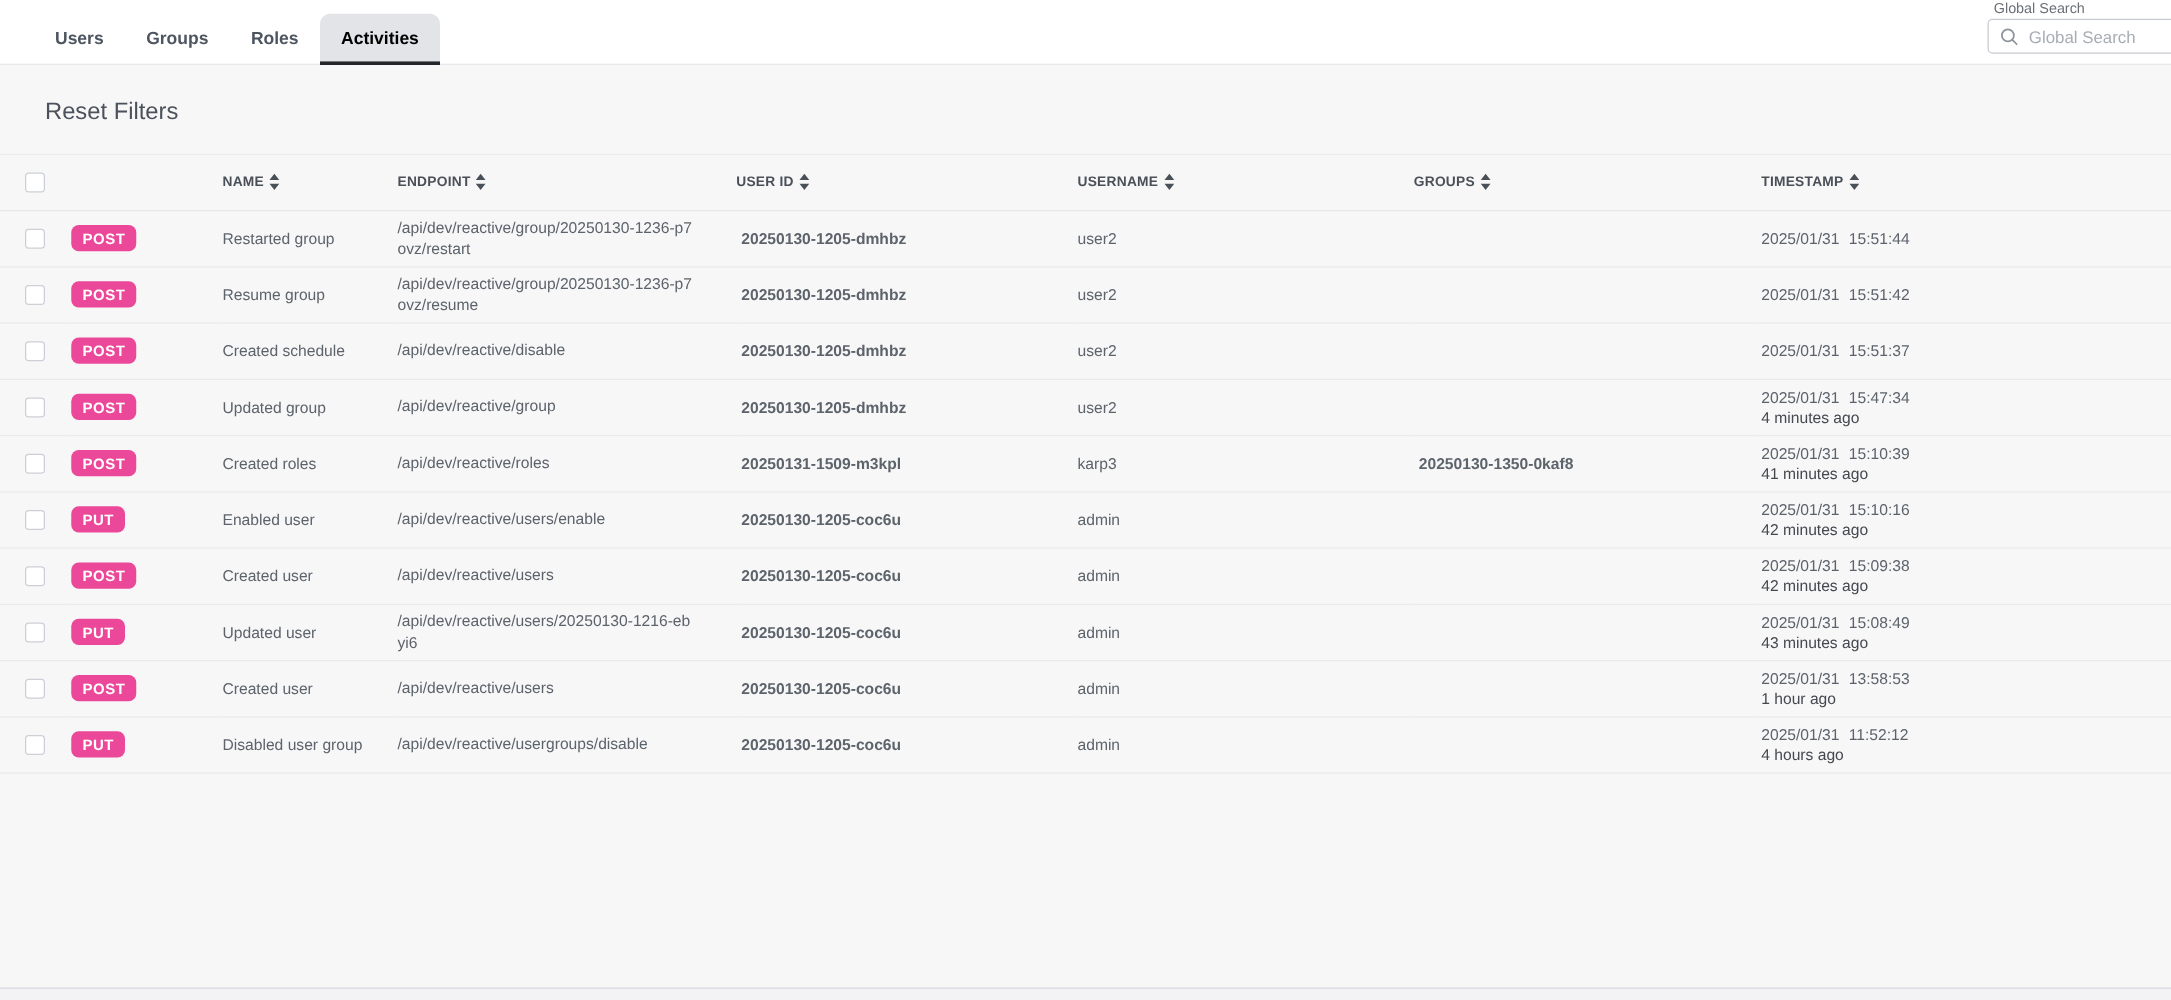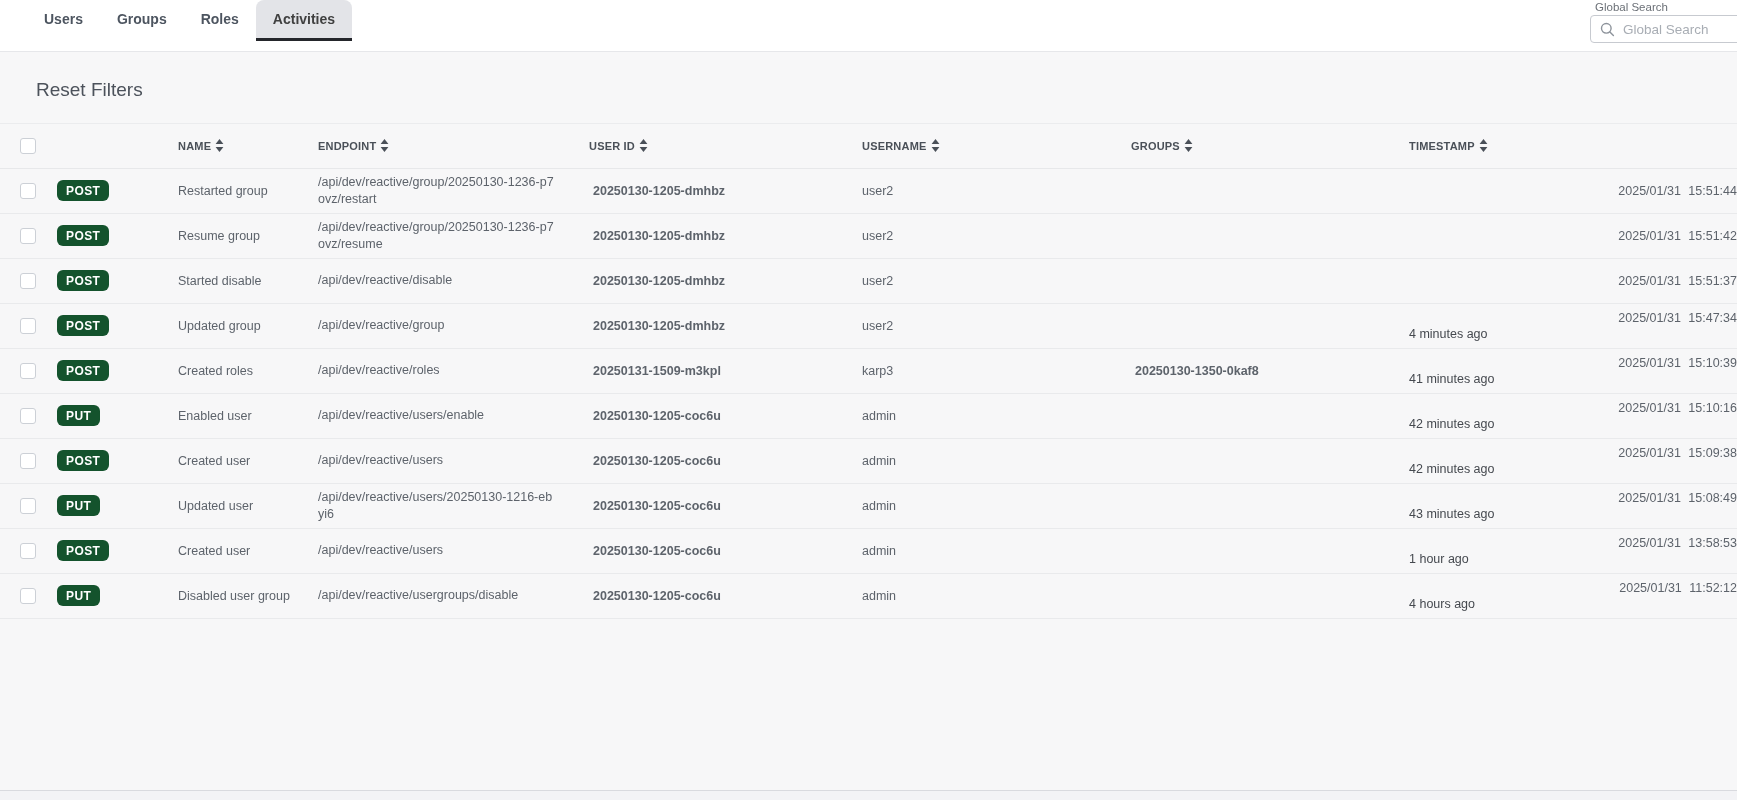--- a/index.html
+++ b/index.html
@@ -7,28 +7,28 @@
   .page {
     position:relative; width:1737px; height:800px; overflow:hidden;
     background:#f7f7f8; font-family:"Liberation Sans","DejaVu Sans",sans-serif;
     color:#5d636b;
   }
   
   .topbar {
     position:absolute; top:0; left:0; right:0; height:52px;
     background:#ffffff; border-bottom:1px solid #e6e7ea;
   }
-  .tabs { display:flex; align-items:flex-start; height:52px; padding-left:27px; }
+  .tabs { display:flex; align-items:flex-end; height:52px; padding-left:27px; }
   .tab {
     height:41px; line-height:39px; padding:0 17px;
     font-size:14px; font-weight:700; color:#4d5560;
     border-bottom:3px solid transparent; cursor:pointer; white-space:nowrap;
   }
   .tab.active {
-    background:#e3e4e8; color:#404040;
+    background:#e3e4e8; color:#000000;
     border-radius:8px 8px 0 0; border-bottom:3px solid #24262b;
   }
   .global-search { position:absolute; top:0; left:1590px; width:175px; }
   .gs-label { display:block; font-size:11.5px; color:#6b7077; line-height:14px; padding-left:5px; }
   .gs-box {
     margin-top:1px; height:28px; background:#fff; border:1px solid #c7cad0;
     border-radius:4px; display:flex; align-items:center; padding:0 9px; gap:8px;
   }
   .gs-input {
     border:none; outline:none; background:transparent; width:115px;
@@ -55,28 +55,28 @@
   tbody td {
     height:45px; vertical-align:middle; border-bottom:1px solid #e9eaec;
     font-size:12.5px; color:#5d636b;
   }
   .cb {
     appearance:none; -webkit-appearance:none; display:block;
     width:16px; height:16px; margin-left:20px; background:#fff;
     border:1px solid #ccd0d6; border-radius:3px; cursor:pointer;
   }
   .badge {
-    display:inline-block; background:#14532d; color:#fff;
+    display:inline-block; background:#ec4899; color:#fff;
     font-size:12px; font-weight:700; letter-spacing:.4px;
     padding:4px 9px 3px; border-radius:6px;
   }
   .endpoint { max-width:250px; word-break:break-all; line-height:17px; padding-right:12px; }
   .pad-sm { padding-left:4px;font-weight:bold; }
   .ts { padding-left:6px; line-height:16px; }
-  .ts-date { word-spacing:4px; color:#5d636b;text-align:right; }
+  .ts-date { word-spacing:4px; color:#5d636b; }
   .ts-ago { font-weight:400; color:#45494f; }
   .ts-ago:empty { display:none; }
   .sort-icon { flex:0 0 auto; }
   
   .bottom-bar {
     position:absolute; left:0; right:0; bottom:0; height:10px;
     background:#f3f3f6; border-top:1px solid #d9dadf;
   }
 </style>
 </head>
@@ -212,21 +212,21 @@
           <td class="pad-sm"></td>
           <td class="ts">
               <div class="ts-date">2025/01/31 15:51:42</div>
             </td>
         </tr>
         <tr>
           <td>
               <input type="checkbox" class="cb" style="">
             </td>
           <td><span class="badge">POST</span></td>
-          <td>Started disable</td>
+          <td>Created schedule</td>
           <td>
               <div class="endpoint">/api/dev/reactive/disable</div>
             </td>
           <td class="pad-sm">20250130-1205-dmhbz</td>
           <td>user2</td>
           <td class="pad-sm"></td>
           <td class="ts">
               <div class="ts-date">2025/01/31 15:51:37</div>
             </td>
         </tr>

